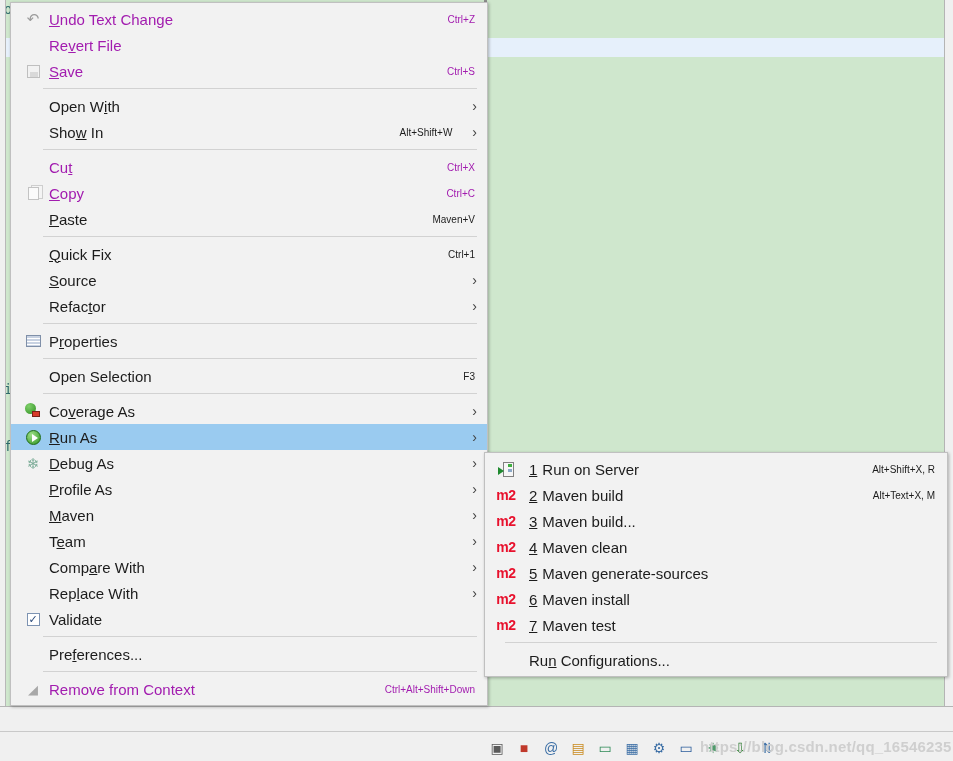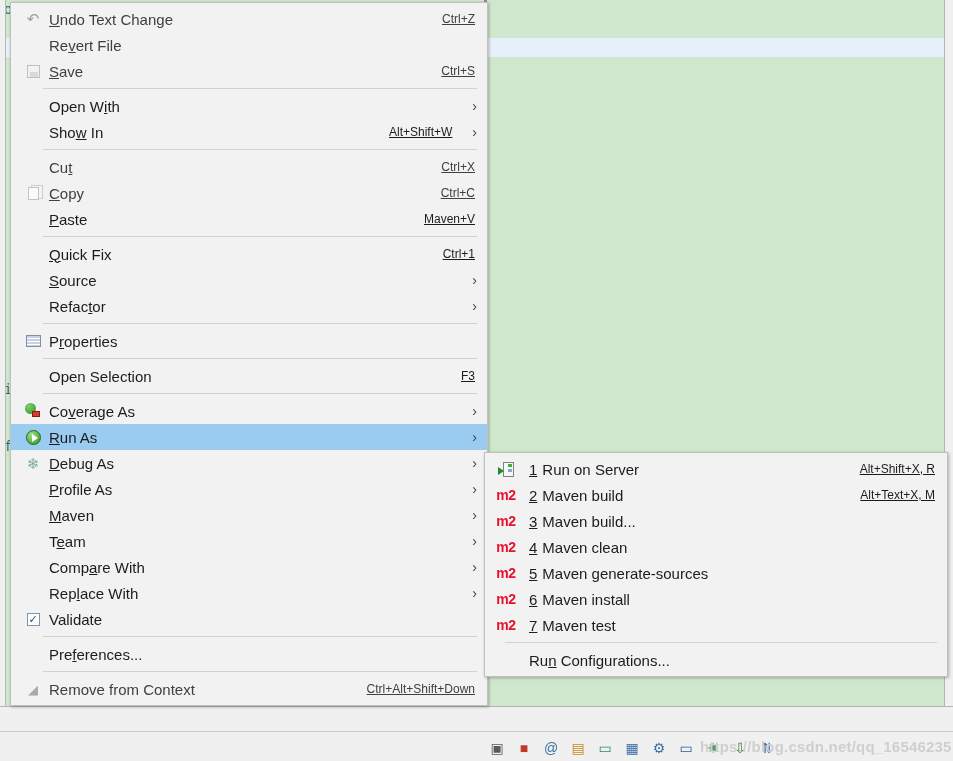--- a/index.html
+++ b/index.html
@@ -132,26 +132,25 @@
     align-items: center;
     padding-left: 38px;
     padding-right: 10px;
     white-space: nowrap;
   }
   .mi.sub { height: 26px; gap: 24px; }
   .mi .label { flex: 0 0 auto; }
   .mi .accel {
     margin-left: auto;
     color: #1c1c1c;
-    font-size: 12px;
+    font-size: 10px;
     padding-right: 2px;
-    text-decoration: underline;
   }
   .mi.disabled .label,
-  .mi.disabled .accel { color: #404040; }
+  .mi.disabled .accel { color: #a21caf; }
   .mi.selected {
     background: #9acbf0;
   }
   .mi .arrow {
     margin-left: auto;
     font-size: 14px;
     color: #444;
     line-height: 1;
     padding-left: 12px;
   }

